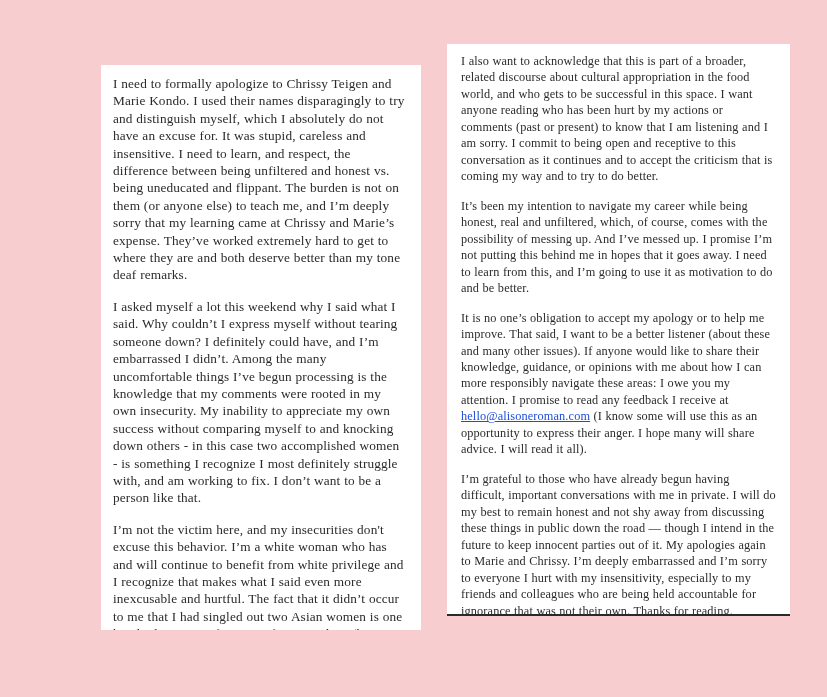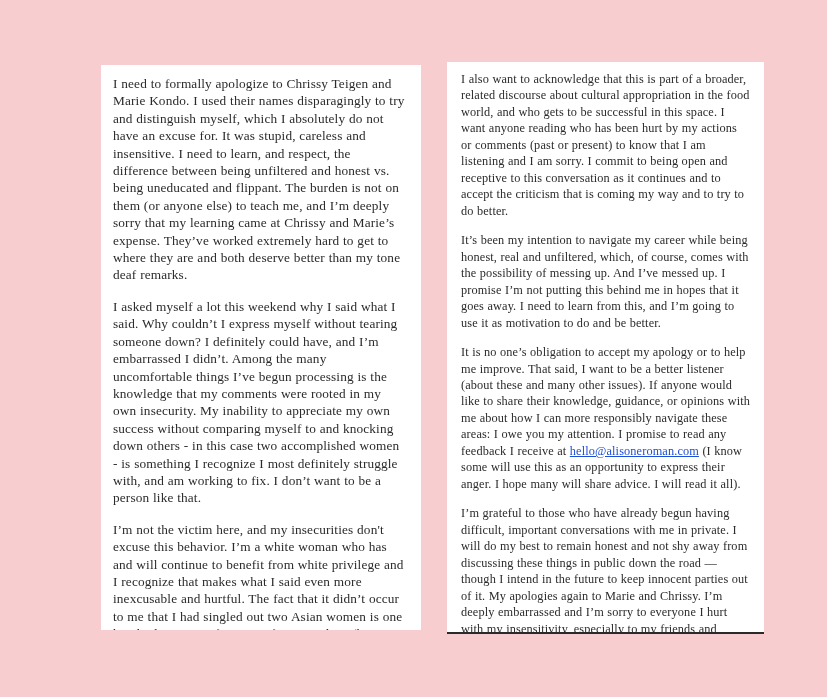--- a/index.html
+++ b/index.html
@@ -29,22 +29,22 @@
   }
   .card-left {
     left: 101px;
     top: 65px;
     width: 320px;
     height: 565px;
     padding: 10px 14px 6px 12px;
   }
   .card-right {
     left: 447px;
-    top: 62px;
-    width: 317px;
+    top: 44px;
+    width: 343px;
     height: 572px;
     padding: 9px 14px 8px 14px;
     border-bottom: 2px solid #2a2a2a;
   }
   .para {
     margin: 0 0 14px 0;
     font-size: 13.3px;
     line-height: 1.31;
     color: #2b2b2b;
     text-align: left;

